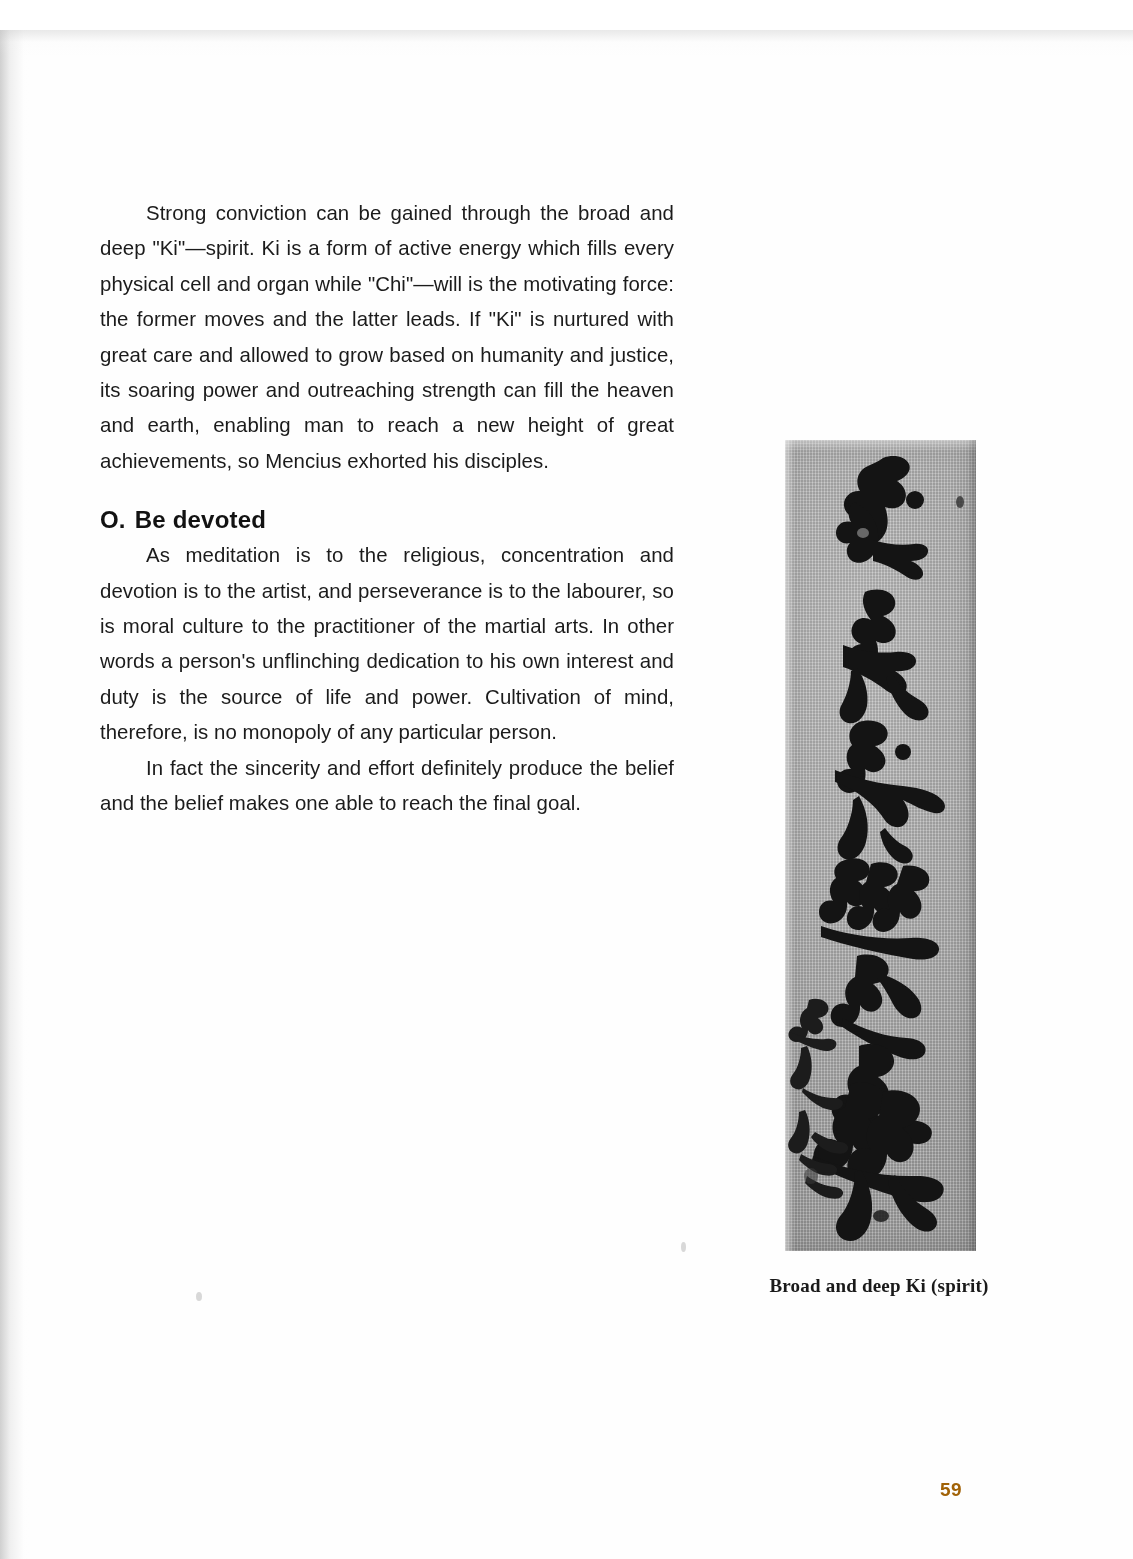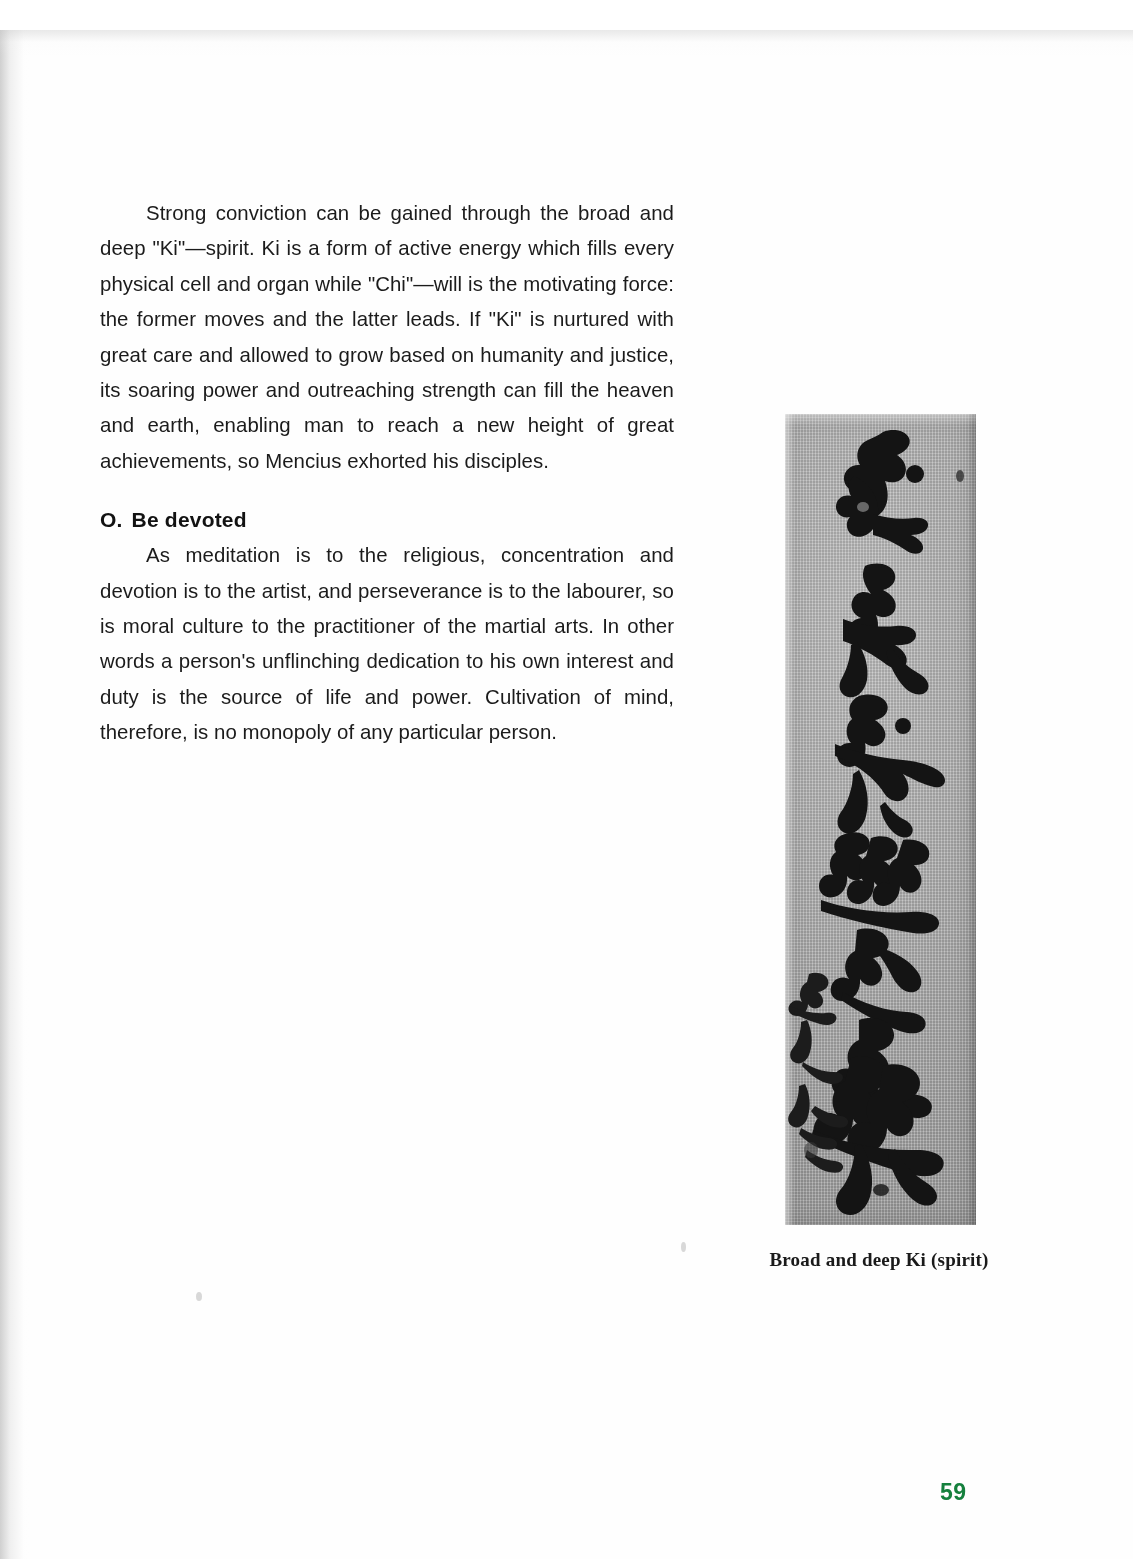--- a/index.html
+++ b/index.html
@@ -64,34 +64,34 @@
     text-align: justify;
     text-indent: 46px;
     letter-spacing: 0.05px;
     -webkit-font-smoothing: antialiased;
   }
 
   .section-heading {
     margin: 0;
     padding-top: 24px;
     padding-bottom: 1px;
-    font-size: 21px;
+    font-size: 24px;
     line-height: 34px;
     font-weight: bold;
     color: #121212;
     letter-spacing: 0.2px;
     text-indent: 0;
   }
   .section-heading .marker { margin-right: 9px; }
 
   
   .figure {
     position: absolute;
     left: 785px;
-    top: 384px;
+    top: 410px;
     width: 191px;
   }
 
   .scroll {
     position: relative;
     width: 191px;
     height: 811px;
     background-color: #adadad;
     background-image:
       repeating-linear-gradient(90deg,
@@ -148,23 +148,23 @@
     font-size: 19px;
     color: #1a1a1a;
     letter-spacing: 0.2px;
   }
 
   
   .page-number {
     position: absolute;
     left: 940px;
     top: 1449px;
-    font-size: 23px;
+    font-size: 19px;
     font-weight: bold;
-    color: #15803d;
+    color: #a16207;
     letter-spacing: 0.5px;
   }
 </style>
 </head>
 <body>
 
 <div class="page">
 
   <div class="scan-edge-left"></div>
   <div class="scan-edge-top"></div>
@@ -175,20 +175,21 @@
 
     <p class="para">Strong conviction can be gained through the broad and deep "Ki"—spirit. Ki is a form of active energy which fills every physical cell and organ while "Chi"—will is the motivating force: the former moves and the latter leads. If "Ki" is nurtured with great care and allowed to grow based on humanity and justice, its soaring power and outreaching strength can fill the heaven and earth, enabling man to reach a new height of great achievements, so Mencius exhorted his disciples.</p>
 
 
     <h2 class="section-heading">
       <span class="marker">O.</span><span>Be devoted</span>
     </h2>
 
     <p class="para">As meditation is to the religious, concentration and devotion is to the artist, and perseverance is to the labourer, so is moral culture to the practitioner of the martial arts. In other words a person's unflinching dedication to his own interest and duty is the source of life and power. Cultivation of mind, therefore, is no monopoly of any particular person.</p>
 
+    <p class="para">In fact the sincerity and effort definitely produce the belief and the belief makes one able to reach the final goal.</p>
 
 
   </div>
 
   <div class="figure">
 
     <div class="scroll">
       <div class="scroll-edge-t"></div>
       <div class="scroll-edge-l"></div>
       <div class="scroll-edge-r"></div>

